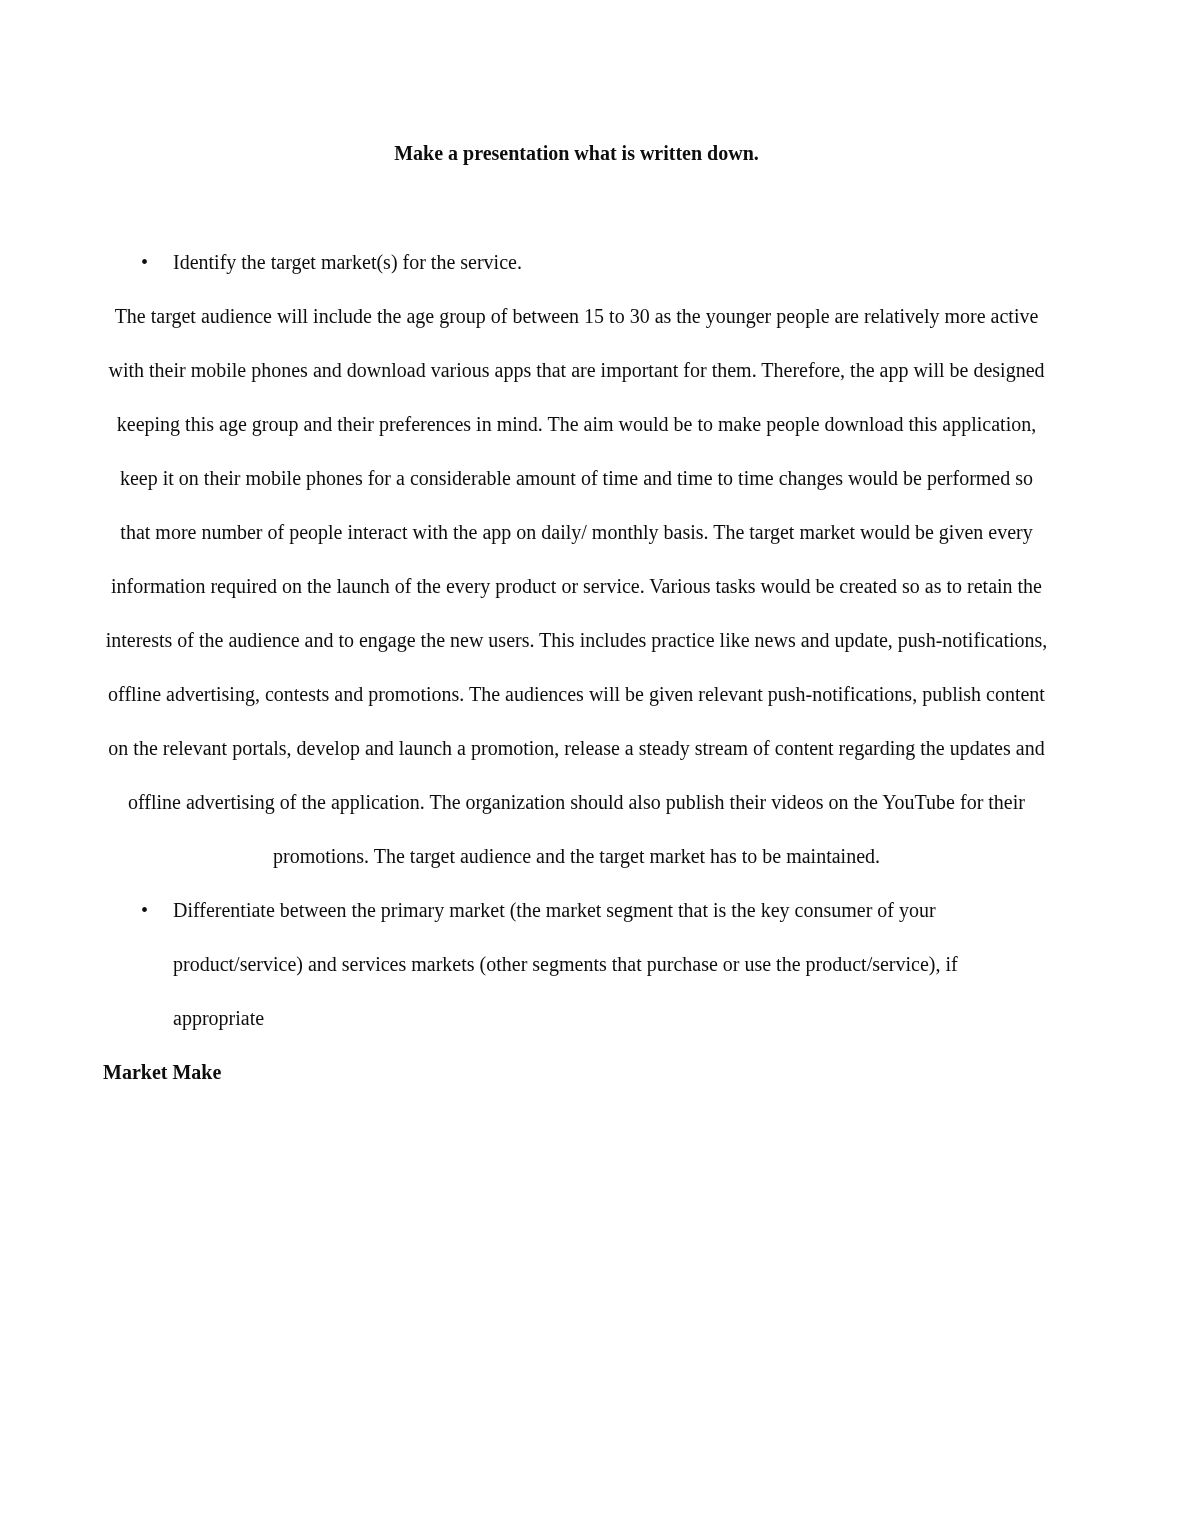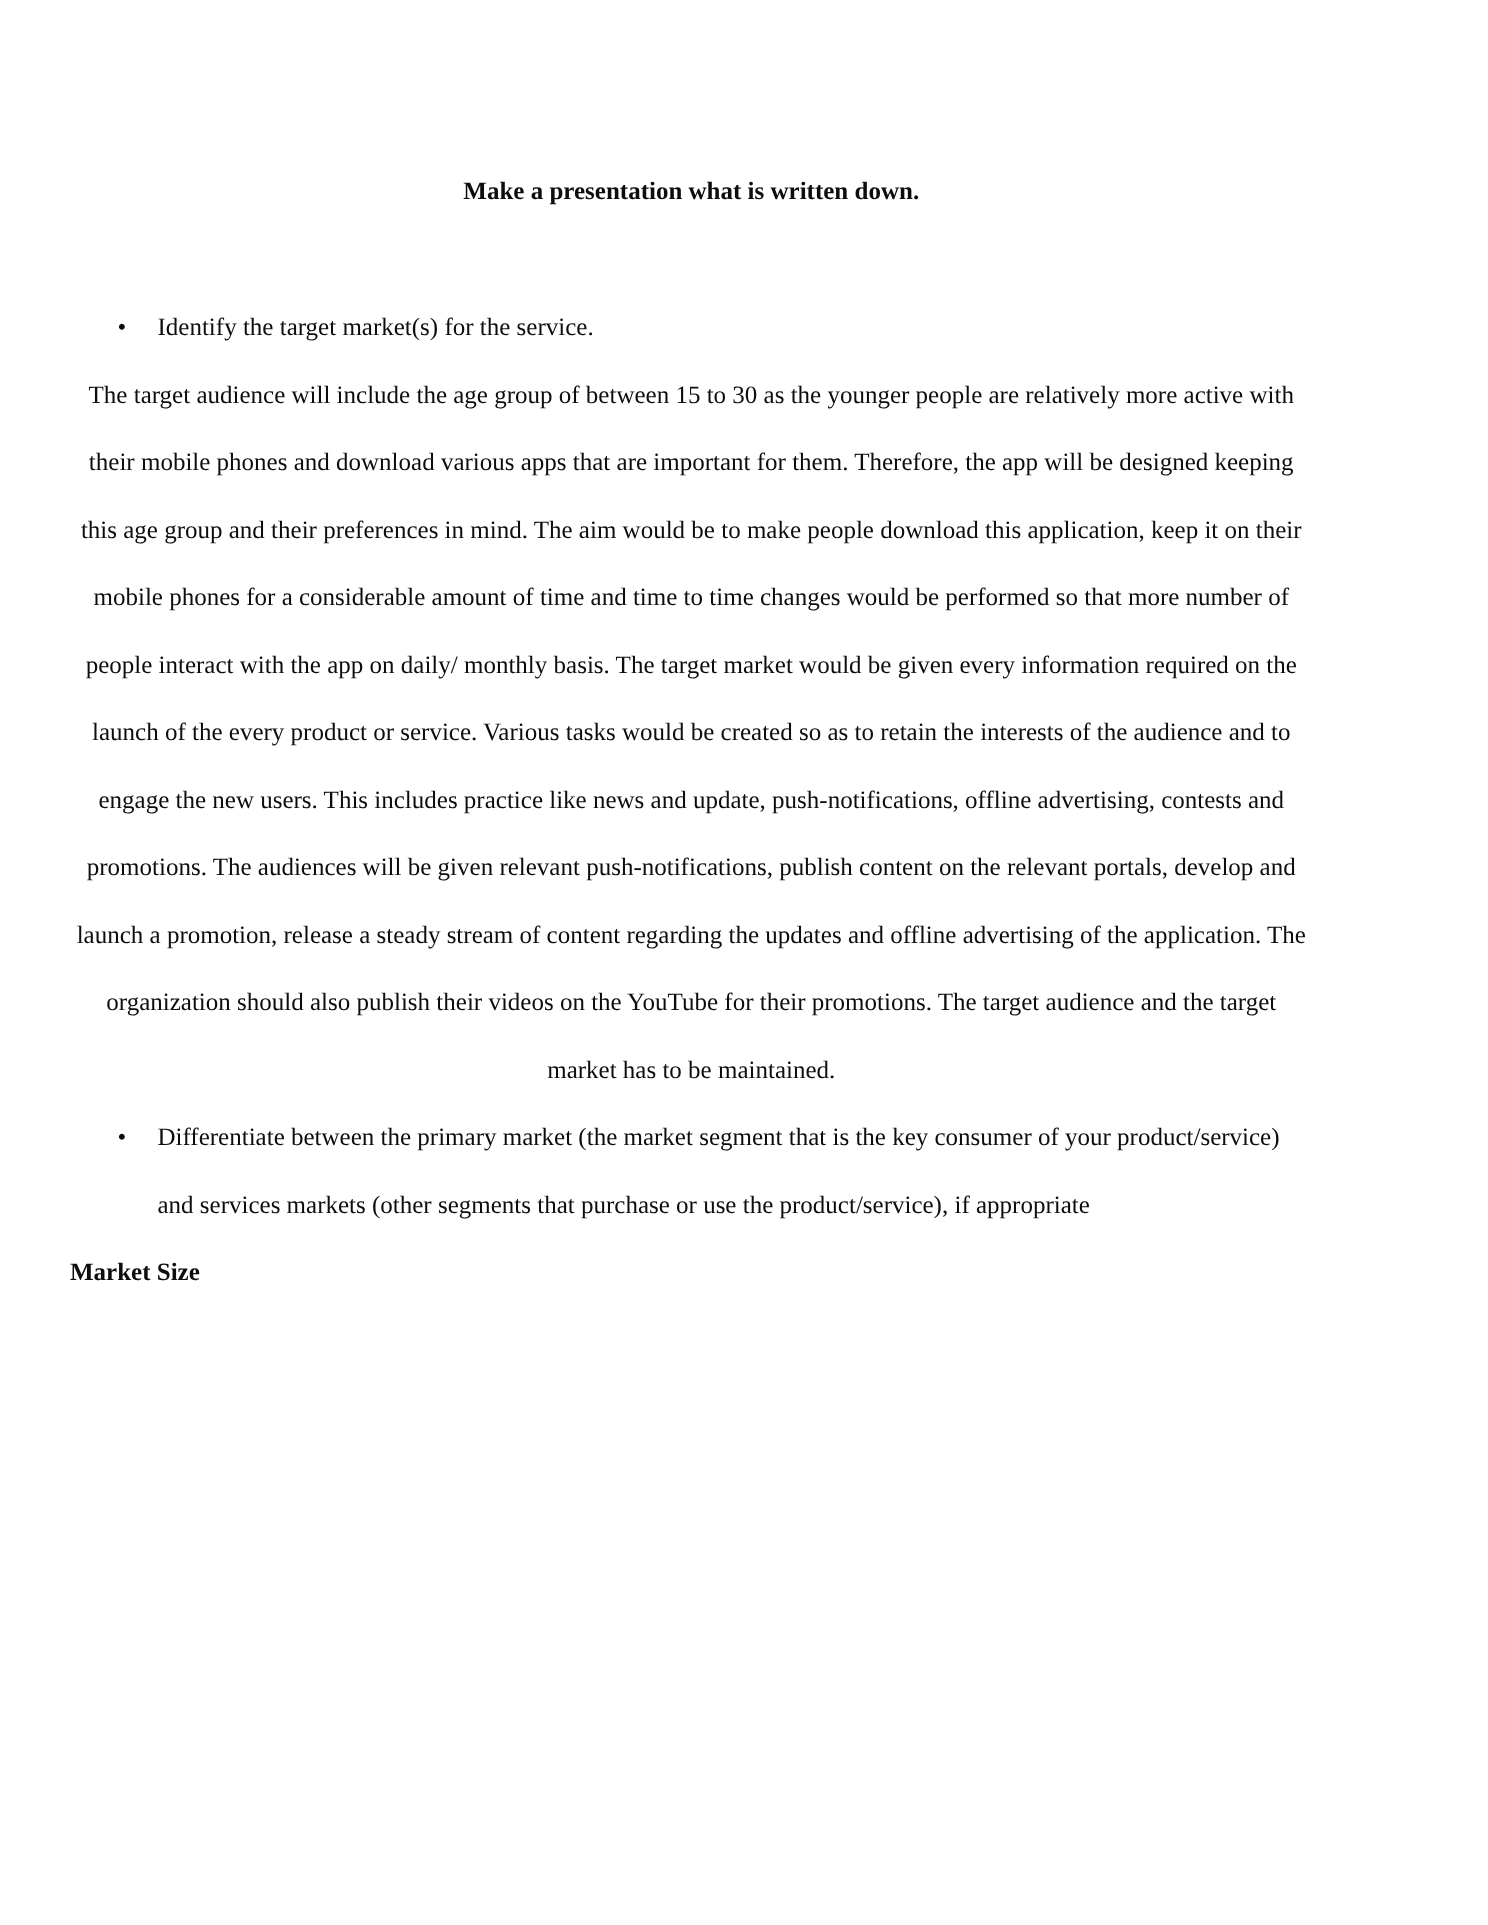--- a/index.html
+++ b/index.html
@@ -10,21 +10,21 @@
   body {
     width: 1190px;
     height: 1540px;
     overflow: hidden;
   }
   .page {
     box-sizing: border-box;
     width: 1190px;
     height: 1540px;
     background: #ffffff;
-    padding: 126px 140px 40px 56px;
+    padding: 126px 140px 40px 103px;
     font-family: "Liberation Serif", "DejaVu Serif", serif;
     color: #0d0d0d;
     font-size: 20px;
     line-height: 2.7;
   }
   .doc-title {
     text-align: center;
     font-weight: bold;
     margin: 0 0 55px 0;
   }
@@ -67,16 +67,16 @@
     <span class="bullet-text">Identify the target market(s) for the service.</span>
   </div>
 
   <p class="body-paragraph">The target audience will include the age group of between 15 to 30 as the younger people are relatively more active with their mobile phones and download various apps that are important for them. Therefore, the app will be designed keeping this age group and their preferences in mind. The aim would be to make people download this application, keep it on their mobile phones for a considerable amount of time and time to time changes would be performed so that more number of people interact with the app on daily/ monthly basis. The target market would be given every information required on the launch of the every product or service. Various tasks would be created so as to retain the interests of the audience and to engage the new users. This includes practice like news and update, push-notifications, offline advertising, contests and promotions. The audiences will be given relevant push-notifications, publish content on the relevant portals, develop and launch a promotion, release a steady stream of content regarding the updates and offline advertising of the application.  The organization should also publish their videos on the YouTube for their promotions. The target audience and the target market has to be maintained.</p>
 
   <div class="bullet-item">
     <span class="bullet-marker">•</span>
     <span class="bullet-text">Differentiate between the primary market (the market segment that is the key consumer of your product/service) and services markets (other segments that purchase or use the product/service), if appropriate</span>
   </div>
 
-  <p class="section-heading">Market Size</p>
+  <p class="section-heading">Market Make</p>
 
 
 </div>
 
 </body></html>

